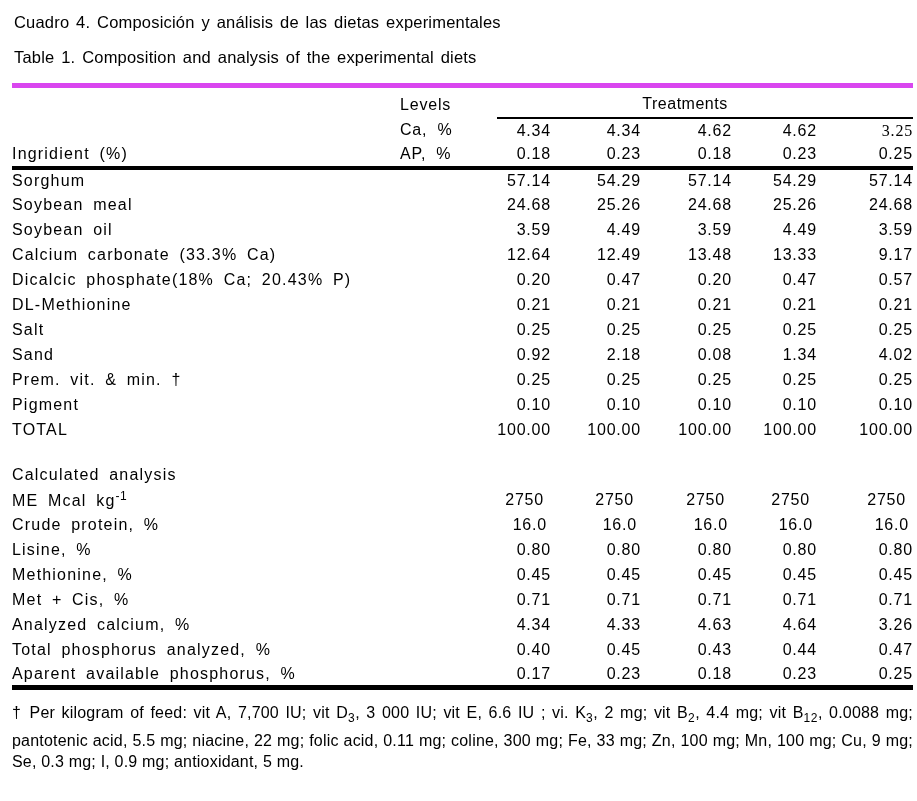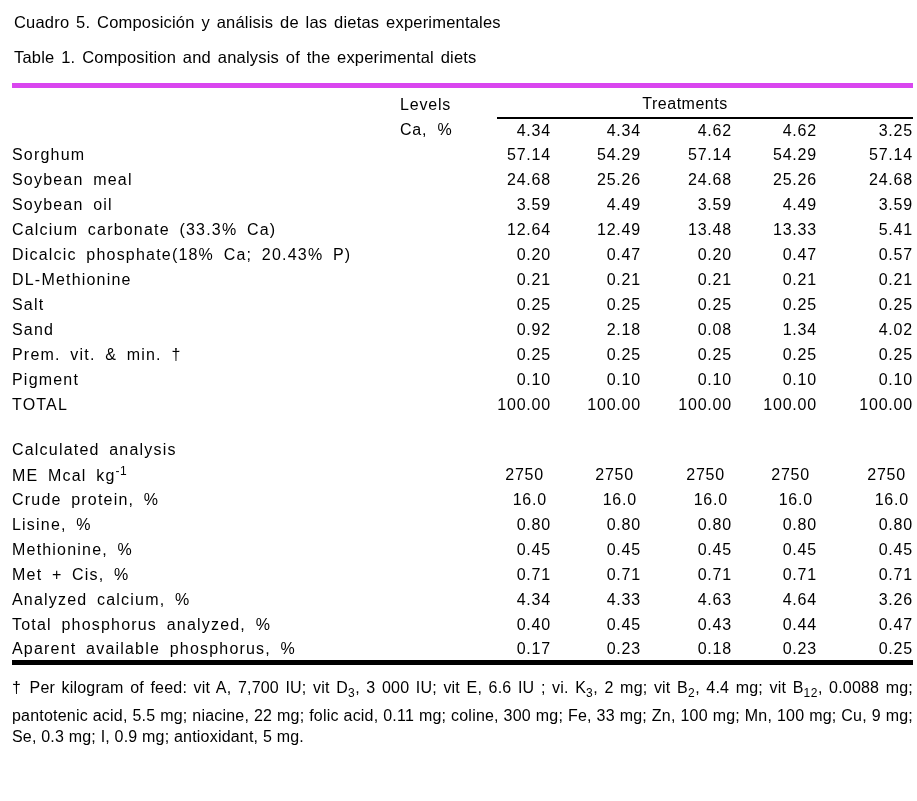--- a/index.html
+++ b/index.html
@@ -77,21 +77,21 @@
     line-height: 21.5px;
     letter-spacing: 0.2px;
     text-align: justify;
   }
 </style>
 </head>
 <body>
 
 <div class="page">
 
-  <p class="title">Cuadro 5. Composición y análisis de las dietas experimentales</p>
+  <p class="title">Cuadro 4. Composición y análisis de las dietas experimentales</p>
   <p class="title second">Table 1. Composition and analysis of the experimental diets</p>
 
   <table class="diet">
     <colgroup>
       <col style="width:388px">
       <col style="width:97px">
       <col style="width:54px">
       <col style="width:90px">
       <col style="width:91px">
       <col style="width:85px">
@@ -105,21 +105,30 @@
           <span>Treatments</span>
         </td>
       </tr>
       <tr class="h2">
         <td></td>
         <td class="levels-cell">Ca, %</td>
       <td class="num"><span style="padding-right: 0px;">4.34</span></td>
           <td class="num"><span style="padding-right: 0px;">4.34</span></td>
           <td class="num"><span style="padding-right: 0px;">4.62</span></td>
           <td class="num"><span style="padding-right: 0px;">4.62</span></td>
-          <td class="num"><span style="padding-right: 0px;">3.25</span></td>
+          <td class="num"><span style="padding-right: 0px; font-family: Liberation Serif, serif;">3.25</span></td>
+        </tr>
+      <tr class="h3">
+        <td class="label-cell">Ingridient (%)</td>
+        <td class="levels-cell">AP, %</td>
+      <td class="num"><span style="padding-right: 0px;">0.18</span></td>
+          <td class="num"><span style="padding-right: 0px;">0.23</span></td>
+          <td class="num"><span style="padding-right: 0px;">0.18</span></td>
+          <td class="num"><span style="padding-right: 0px;">0.23</span></td>
+          <td class="num"><span style="padding-right: 0px;">0.25</span></td>
         </tr>
     </thead>
     <tbody>
         <tr class="body-row">
           <td colspan="2" class="label-cell">Sorghum</td>
           <td class="num"><span style="padding-right: 0px;">57.14</span></td>
           <td class="num"><span style="padding-right: 0px;">54.29</span></td>
           <td class="num"><span style="padding-right: 0px;">57.14</span></td>
           <td class="num"><span style="padding-right: 0px;">54.29</span></td>
           <td class="num"><span style="padding-right: 0px;">57.14</span></td>
@@ -139,21 +148,21 @@
           <td class="num"><span style="padding-right: 0px;">3.59</span></td>
           <td class="num"><span style="padding-right: 0px;">4.49</span></td>
           <td class="num"><span style="padding-right: 0px;">3.59</span></td>
         </tr>
         <tr class="body-row">
           <td colspan="2" class="label-cell">Calcium carbonate (33.3% Ca)</td>
           <td class="num"><span style="padding-right: 0px;">12.64</span></td>
           <td class="num"><span style="padding-right: 0px;">12.49</span></td>
           <td class="num"><span style="padding-right: 0px;">13.48</span></td>
           <td class="num"><span style="padding-right: 0px;">13.33</span></td>
-          <td class="num"><span style="padding-right: 0px;">5.41</span></td>
+          <td class="num"><span style="padding-right: 0px;">9.17</span></td>
         </tr>
         <tr class="body-row">
           <td colspan="2" class="label-cell">Dicalcic phosphate(18% Ca; 20.43% P)</td>
           <td class="num"><span style="padding-right: 0px;">0.20</span></td>
           <td class="num"><span style="padding-right: 0px;">0.47</span></td>
           <td class="num"><span style="padding-right: 0px;">0.20</span></td>
           <td class="num"><span style="padding-right: 0px;">0.47</span></td>
           <td class="num"><span style="padding-right: 0px;">0.57</span></td>
         </tr>
         <tr class="body-row">

